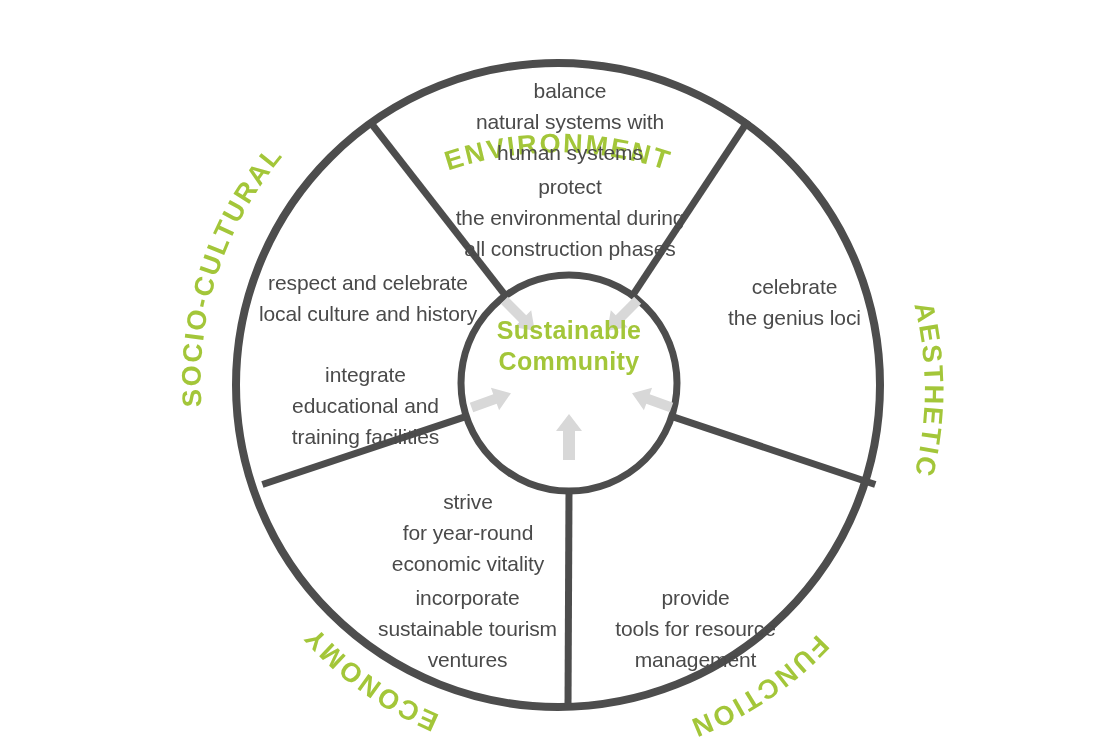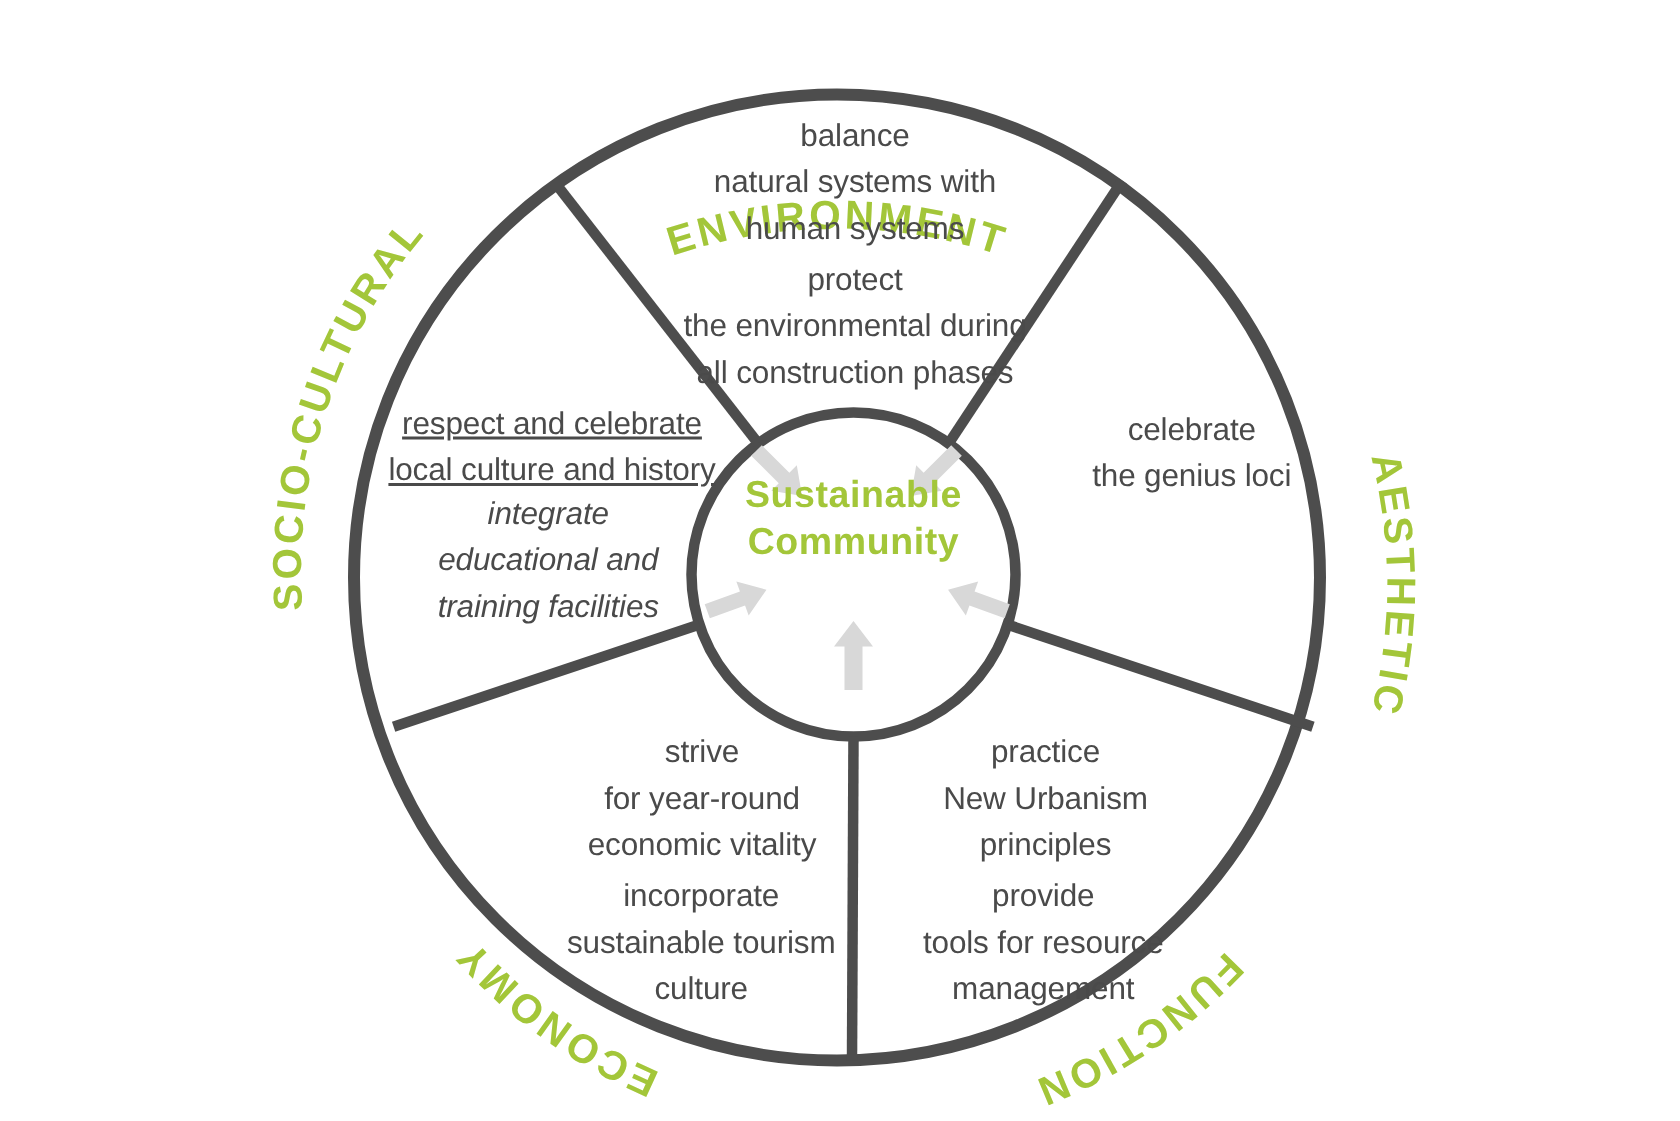--- a/index.html
+++ b/index.html
@@ -138,36 +138,33 @@
   <div class="sector-text" style="left:420px; top:76px; width:300px;">balance
 natural systems with
 human systems</div>
   <div class="sector-text" style="left:420px; top:172px; width:300px;text-align:center;">protect
 the environmental during
 all construction phases</div>
 
   <div class="sector-text" style="left:687px; top:272px; width:215px;">celebrate
 the genius loci</div>
 
-  <div class="sector-text" style="left:592px; top:487px; width:210px;">practice
-New Urbanism
-principles</div>
   <div class="sector-text" style="left:368px; top:487px; width:200px;">strive
 for year-round
 economic vitality</div>
 
   <div class="sector-text" style="left:578px; top:583px; width:235px;">provide
 tools for resource
 management</div>
   <div class="sector-text" style="left:350px; top:583px; width:235px;">incorporate
 sustainable tourism
-culture</div>
+ventures</div>
 
-  <div class="sector-text" style="left:248px; top:268px; width:240px;text-decoration:underline;">respect and celebrate
+  <div class="sector-text" style="left:248px; top:268px; width:240px;">respect and celebrate
 local culture and history</div>
-  <div class="sector-text" style="left:258px; top:328px; width:215px;font-style:italic;">integrate
+  <div class="sector-text" style="left:258px; top:360px; width:215px;">integrate
 educational and
 training facilities</div>
 
   <div class="center-label" style="left:449px; top:315px; width:240px;">Sustainable
 Community</div>
 
 </div>
 
 </body></html>

